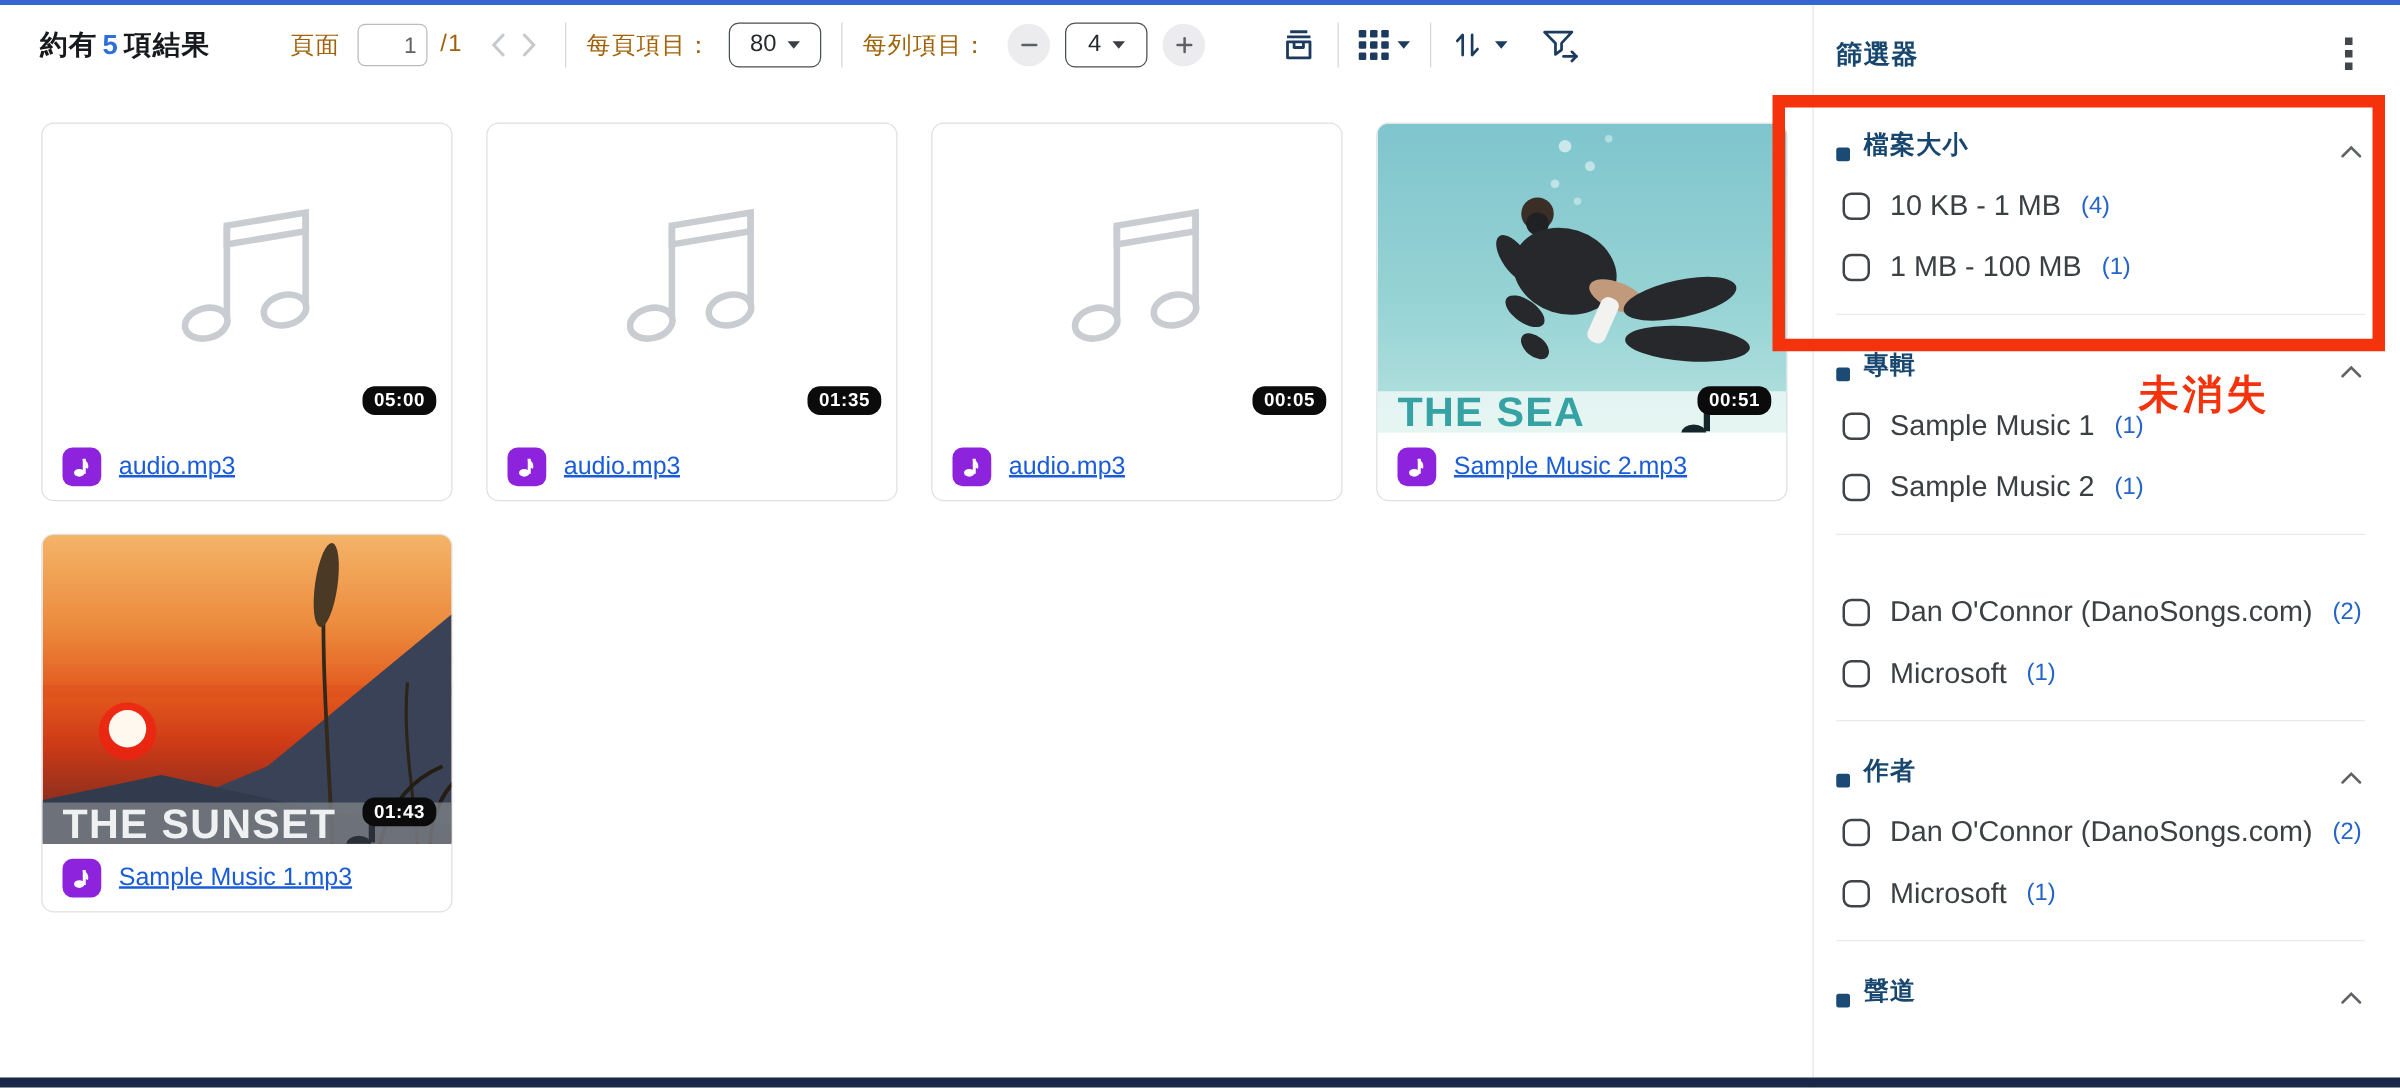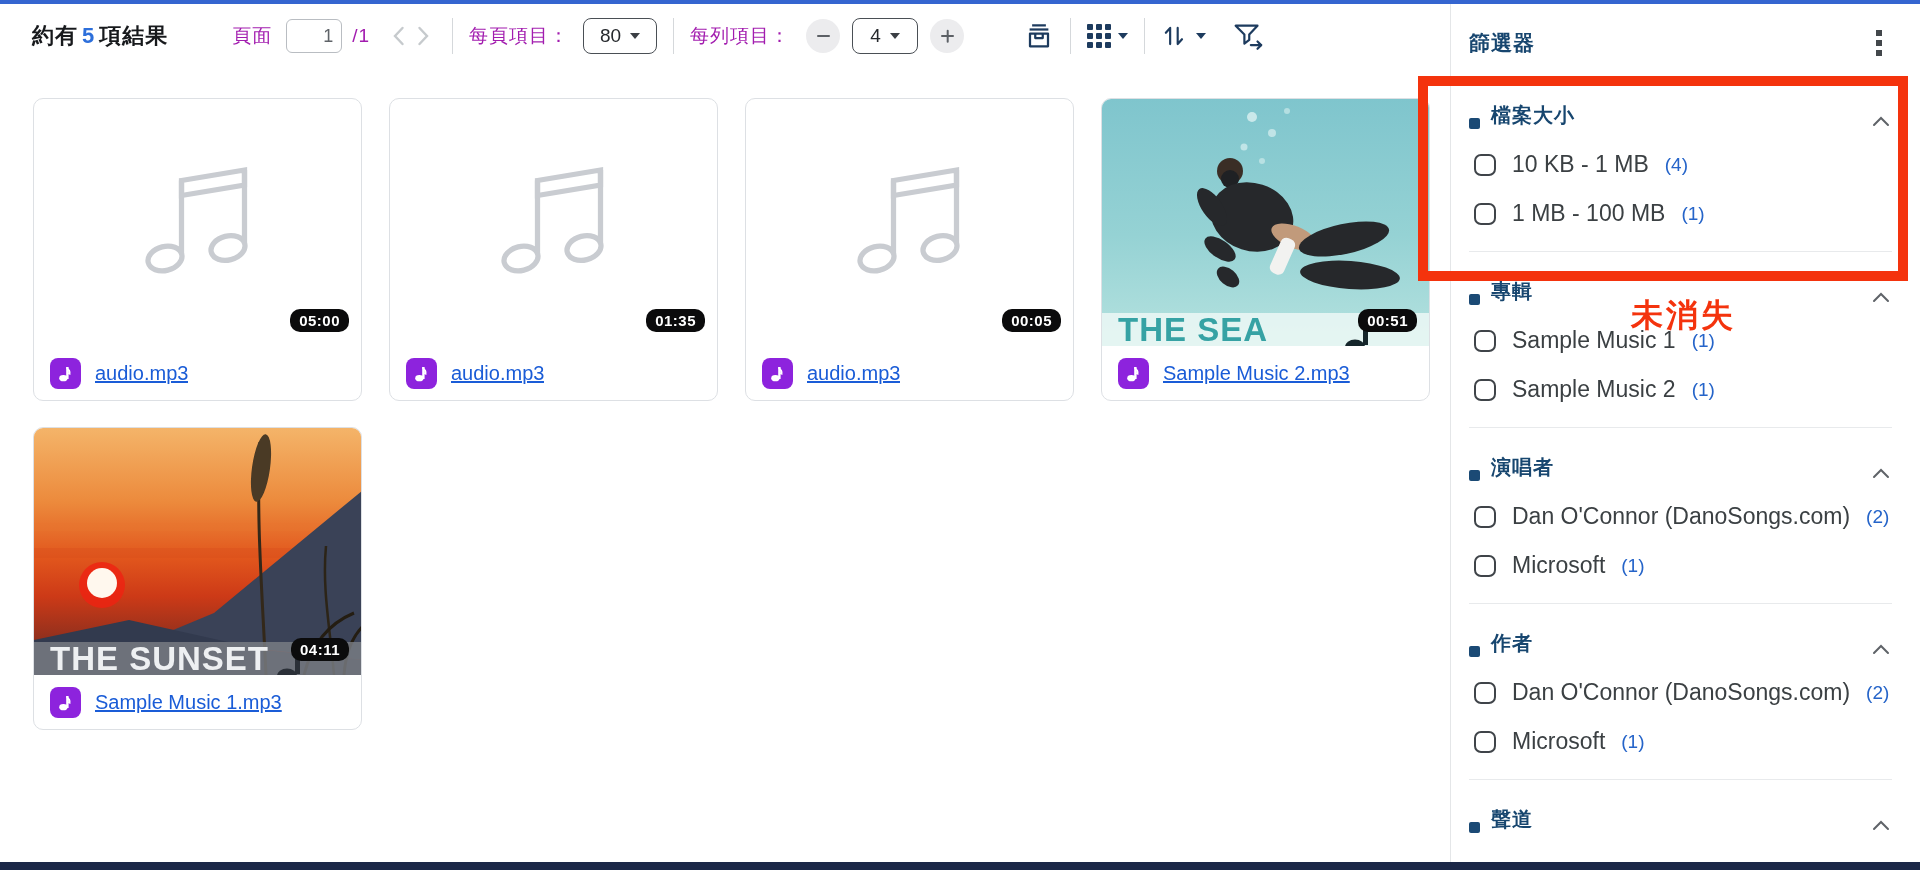--- a/index.html
+++ b/index.html
@@ -6,21 +6,21 @@
   html,body { width:1920px; height:870px; overflow:hidden; background:#fff;
               font-family:"Liberation Sans","DejaVu Sans",sans-serif; }
   .topline  { position:absolute; left:0; top:0; width:1920px; height:4px; background:#3565d0; z-index:60; }
   .bottombar{ position:absolute; left:0; bottom:0; width:1920px; height:8px; background:#1b2747; z-index:60; }
 
   
   .toolbar { position:absolute; left:0; top:4px; width:1450px; height:64px;
              display:flex; align-items:center; padding-left:32px; }
   .results { font-size:22px; font-weight:bold; color:#17191c; letter-spacing:1px; }
   .results .cnt { color:#2d6fdb; padding:0 4px; }
-  .tb-label { font-size:19px; color:#a21caf; letter-spacing:1px; }
+  .tb-label { font-size:19px; color:#a16207; letter-spacing:1px; }
   .page-input { width:56px; height:34px; border:1.5px solid #b9bdc2; border-radius:6px;
                 text-align:right; padding-right:8px; font-size:18px; color:#5f6368; outline:none; }
   .chev-btn { background:none; border:none; cursor:pointer; padding:0 6px; display:flex; align-items:center; }
   .tb-div { width:1px; height:36px; background:#d5d8db; margin:0 16px; }
   .dropdown { height:36px; border:1.8px solid #4a4f55; border-radius:8px; background:#fff;
               display:inline-flex; align-items:center; justify-content:center; gap:9px;
               font-size:19px; color:#26292d; cursor:pointer; }
   .caret-dn { width:0; height:0; border-left:5px solid transparent; border-right:5px solid transparent;
               border-top:6px solid #3b3f44; }
   .caret-navy { width:0; height:0; border-left:5px solid transparent; border-right:5px solid transparent;
@@ -72,21 +72,21 @@
   .sec-chev { margin-left:auto; background:none; border:none; cursor:pointer; display:flex; padding:2px; }
   .fitem { display:flex; align-items:center; gap:16px; margin-top:22px; padding-left:5px; }
   .cbox { width:22px; height:22px; border:2.2px solid #3f4449; border-radius:7px; background:#fff;
           flex:0 0 auto; cursor:pointer; }
   .flabel { font-size:23px; color:#3b4043; }
   .fcount { font-size:19px; color:#2564c9; }
 
   
   .anno-box { position:absolute; left:1418px; top:76px; width:490px; height:205px;
               border:10px solid #f4330d; z-index:55; pointer-events:none; }
-  .anno-text { position:absolute; left:1631px; top:294px; font-size:32px; font-weight:bold;
+  .anno-text { position:absolute; left:1711px; top:294px; font-size:32px; font-weight:bold;
                color:#f4330d; letter-spacing:3px; z-index:55; pointer-events:none; }
 </style>
 </head>
 <body>
 
 <div class="topline"></div>
 
 <div class="toolbar">
   <div class="results">
     <span>約有</span><span class="cnt">5</span><span>項結果</span>
@@ -326,21 +326,21 @@
         <path d="M310 247 C 312 220, 322 205, 329 198" stroke="#241d12" stroke-width="3" fill="none"></path>
       </svg>
       <div class="band sunset">
         <span class="band-title">THE SUNSET</span>
         <svg class="band-note" width="34" height="62" viewBox="0 0 34 62" fill="#2b3038">
           <rect x="20" y="4" width="5" height="42"></rect>
           <ellipse cx="12" cy="48" rx="10" ry="7.5"></ellipse>
           <path d="M20 4 q13 8 8 24 l-5 -2 q4 -12 -3 -17 z"></path>
         </svg>
       </div>
-      <span class="badge">04:11</span>
+      <span class="badge">01:43</span>
     </div>
     <div class="cfoot">
       <span class="ftype">
         <svg width="15" height="17" viewBox="0 0 15 17" fill="#fff">
           <ellipse cx="5.4" cy="13.2" rx="4.2" ry="3.1"></ellipse>
             <rect x="8.2" y="2" width="2.4" height="12"></rect>
           <path d="M8.2 2 q5.5 2.5 4.2 8 l-2.4 -1 q1.2 -4 -1.8 -5.5 z"></path>
         </svg>
       </span>
       <a class="flink" href="#">Sample Music 1.mp3</a>
@@ -396,29 +396,20 @@
       <span class="fcount">(1)</span>
     </div>
     <div class="fitem">
       <span class="cbox"></span>
       <span class="flabel">Sample Music 2</span>
       <span class="fcount">(1)</span>
     </div>
   </div>
 
   <div class="fsection">
-    <div class="sec-head">
-      <span class="sec-bullet"></span>
-      <span class="sec-title">演唱者</span>
-      <button class="sec-chev">
-        <svg width="18" height="11" viewBox="0 0 18 11">
-          <polyline points="2,9 9,2 16,9" fill="none" stroke="#5f6368" stroke-width="2" stroke-linecap="round"></polyline>
-        </svg>
-      </button>
-    </div>
     <div class="fitem">
       <span class="cbox"></span>
       <span class="flabel">Dan O'Connor (DanoSongs.com)</span>
       <span class="fcount">(2)</span>
     </div>
     <div class="fitem">
       <span class="cbox"></span>
       <span class="flabel">Microsoft</span>
       <span class="fcount">(1)</span>
     </div>

